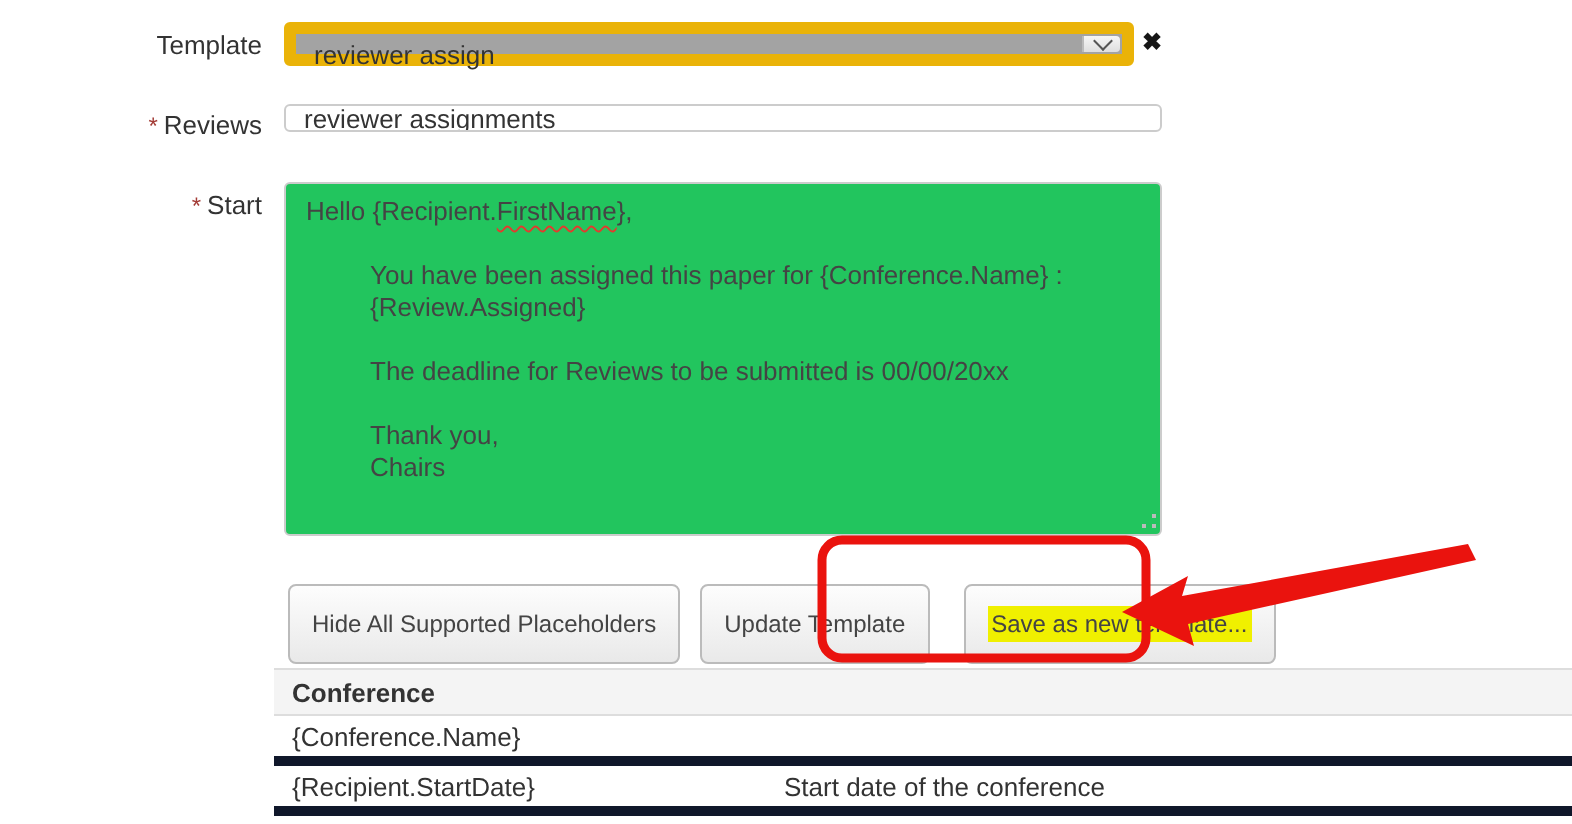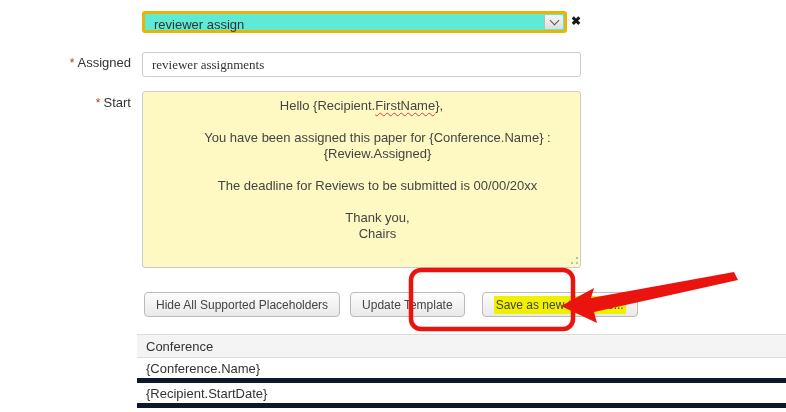--- a/index.html
+++ b/index.html
@@ -7,86 +7,89 @@
               font-family:"Liberation Sans", sans-serif; }
   .canvas { position:relative; width:786px; height:412px; background:#fff; }
 
   
   .field-label { position:absolute; left:30px; width:101px; text-align:right;
                  font-size:13px; color:#333; }
   .req { color:#a33c36; margin-right:3px; font-size:12px; }
 
   
   .select-box { position:absolute; left:142px; top:11px; width:425px; height:22px;
-                border:3px solid #eab308; border-radius:3px; background:#5eead4; }
+                border:6px solid #eab308; border-radius:3px; background:#a3a3a3; }
   .select-box .sel-text { position:absolute; left:9px; top:3px; font-size:13px; color:#333; }
   .sel-btn { position:absolute; right:1px; top:1px; bottom:1px; width:19px;
              background:linear-gradient(#f6f6f6,#dedede);
              border-left:1px solid #bbb; border-radius:0 2px 2px 0;
              display:flex; align-items:center; justify-content:center; }
   .chev { width:7px; height:7px; border-right:1.5px solid #555; border-bottom:1.5px solid #555;
           transform:rotate(45deg); margin-top:-3px; }
   .clear-x { position:absolute; left:571px; top:14px; font-size:12px; font-weight:bold;
              color:#161616; cursor:pointer; line-height:14px; }
 
   
-  .text-input { position:absolute; left:142px; top:52px; width:439px; height:25px;
+  .text-input { position:absolute; left:142px; top:52px; width:439px; height:14px;
                 border:1px solid #ccc; border-radius:3px; font-size:13px; color:#333;
-                padding:0 9px; font-family:Liberation Serif, serif; outline:none; }
+                padding:0 9px; font-family:Liberation Sans, sans-serif; outline:none; }
 
   
   .body-area { position:absolute; left:142px; top:91px; width:439px; height:177px;
-               border:1px solid #ccc; border-radius:3px; background:#fef9c3;
+               border:1px solid #ccc; border-radius:3px; background:#22c55e;
                padding:6px 10px; font-size:13px; line-height:16px; color:#444;
-               overflow:hidden;text-align:center; }
+               overflow:hidden; }
   .body-area .rest { white-space:pre-wrap;margin-left:32px; }
   .misspelled { text-decoration:underline; text-decoration-style:wavy;
                 text-decoration-color:#e23b2e; text-decoration-thickness:1px;
                 text-underline-offset:2px; }
   .grip { position:absolute; left:569px; top:256px; width:10px; height:10px; }
 
   
   .btn-row { position:absolute; left:144px; top:292px; display:flex; }
-  .btn { height:25px; line-height:22px; padding:0 11px; font-size:12px; color:#444;
+  .btn { height:40px; line-height:22px; padding:0 11px; font-size:12px; color:#444;
          background:linear-gradient(#fdfdfd,#e9e9e9); border:1px solid #bbb;
          border-radius:4px; cursor:pointer; white-space:nowrap;
          font-family:"Liberation Sans", sans-serif; }
   .btn + .btn { margin-left:10px; }
   .btn.save { margin-left:17px; }
   .hl { padding:2px 2px; }
 
   
   .ph-table { position:absolute; left:137px; top:334px; width:649px;
               border-top:1px solid #ddd; font-size:13px; color:#333; }
   .ph-head { height:23px; background:#f4f4f4; border-bottom:1px solid #ddd;
-             font-weight:normal; padding:4px 0 0 9px; }
+             font-weight:bold; padding:4px 0 0 9px; }
   .ph-row { display:flex; height:25px; border-bottom:5px solid #0f172a;
             align-items:center; }
   .ph-token { width:255px; padding-left:9px; }
   .ph-desc { flex:1; }
 
   
   .overlay { position:absolute; left:0; top:0; width:786px; height:412px;
              pointer-events:none; }
 </style>
 </head>
 <body>
 
 <div class="canvas">
 
+  <div class="field-label" style="top:15px">
+    <span>Template</span>
+  </div>
   <div class="select-box">
     <span class="sel-text">reviewer assign</span>
     <span class="sel-btn">
       <span class="chev"></span>
     </span>
   </div>
   <span class="clear-x">✖</span>
 
   <div class="field-label" style="top:55px">
-    <span class="req">*</span><span>Assigned</span>
+    <span class="req">*</span><span>Reviews</span>
   </div>
   <input class="text-input" value="reviewer assignments" style="">
 
   <div class="field-label" style="top:95px">
     <span class="req">*</span><span>Start</span>
   </div>
   <div class="body-area">
     <div><span>Hello {Recipient.</span><span class="misspelled">FirstName</span><span>},</span></div>
     <div class="rest">
 You have been assigned this paper for {Conference.Name} :
@@ -111,20 +114,21 @@
     </button>
   </div>
 
   <div class="ph-table">
     <div class="ph-head">Conference</div>
     <div class="ph-row">
       <div class="ph-token">{Conference.Name}</div>
     </div>
     <div class="ph-row">
       <div class="ph-token">{Recipient.StartDate}</div>
+      <div class="ph-desc">Start date of the conference</div>
     </div>
     <div class="ph-row">
       
       
     </div>
   </div>
 
   <svg class="overlay" viewBox="0 0 786 412">
     <rect x="411" y="270" width="162" height="59" rx="10" ry="10" fill="none" stroke="#ea130e" stroke-width="4.5"></rect>
     <polygon points="561,306 594,288 591,298 734,272 738,280 594,312 597,323" fill="#ea130e"></polygon>

